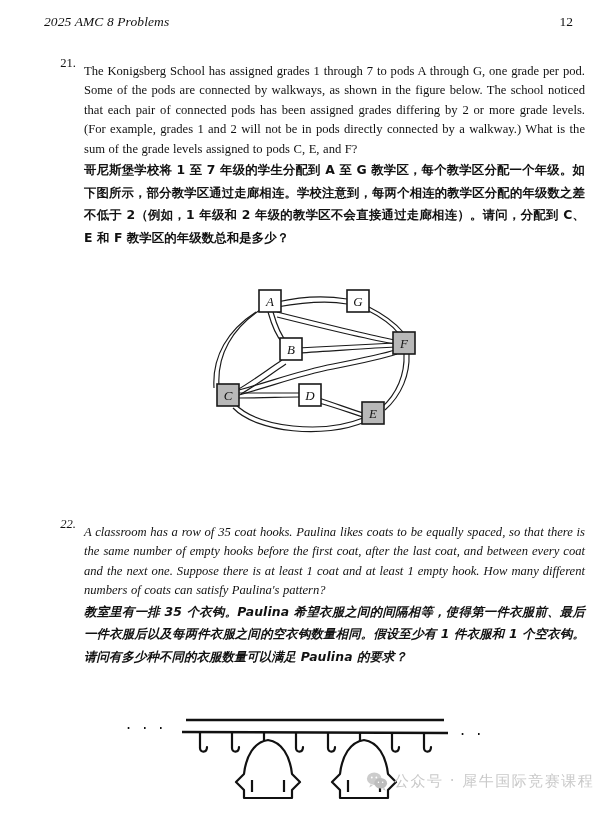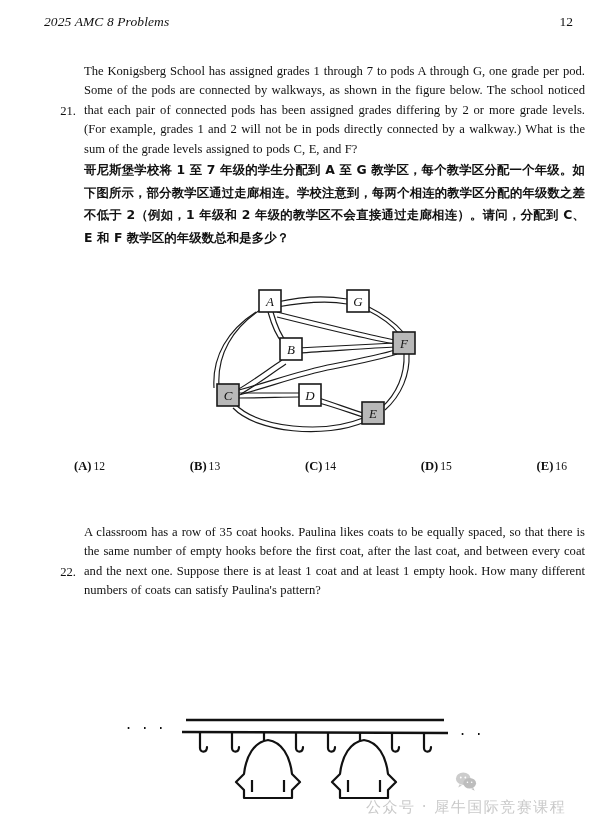--- a/index.html
+++ b/index.html
@@ -41,35 +41,34 @@
     font-size: 13.5px;
   }
 
   
   .problem {
     position: absolute;
     left: 48px;
     right: 30px;
   }
   .prob21 { top: 54px; }
-  .prob22 { top: 515px; }
+  .prob22 { top: 515px; font-style: italic; }
 
   .prob-row {
     display: flex;
     align-items: flex-start;
   }
   .prob-num {
     width: 28px;
     flex: 0 0 28px;
     text-align: right;
     font-size: 12.6px;
     line-height: 19.4px;
     padding-right: 8px;
     box-sizing: content-box;
-    margin-top: 48px;
   }
   .prob-body {
     flex: 1 1 auto;
   }
   .en {
     font-size: 12.6px;
     line-height: 19.4px;
     text-align: justify;
     text-align-last: left;
     word-spacing: .4px;
@@ -124,21 +123,20 @@
     top: 770px;
     left: 366px;
     display: flex;
     align-items: center;
     gap: 6px;
     color: #c9c9c9;
     font-family: "DejaVu Sans", sans-serif;
     font-size: 15px;
     letter-spacing: 1.5px;
     pointer-events: none;
-    flex-direction: column;
   }
   .wm-icon {
     width: 22px;
     height: 22px;
     flex: 0 0 22px;
   }
 </style>
 </head>
 <body>
 
@@ -233,43 +231,27 @@
         </g>
 
         <g>
           <rect x="179" y="120" width="22" height="22" fill="#b8b8b8" stroke="#1a1a1a" stroke-width="1.6"></rect>
           <text x="190" y="136" font-family="'Liberation Serif',serif" font-style="italic" font-size="13" text-anchor="middle" fill="#111">E</text>
         </g>
       </g>
     </svg>
   </div>
 
-  <div class="choices">
-    <span class="choice">
-      <b>(A)</b><span class="val">12</span>
-    </span>
-    <span class="choice">
-      <b>(B)</b><span class="val">13</span>
-    </span>
-    <span class="choice">
-      <b>(C)</b><span class="val">14</span>
-    </span>
-    <span class="choice">
-      <b>(D)</b><span class="val">15</span>
-    </span>
-    <span class="choice">
-      <b>(E)</b><span class="val">16</span>
-    </span>
-  </div>
 
   <div class="problem prob22">
     <div class="prob-row">
       <div class="prob-num">22.</div>
       <div class="prob-body">
         <div class="en">A classroom has a row of 35 coat hooks. Paulina likes coats to be equally spaced, so that there is the same number of empty hooks before the first coat, after the last coat, and between every coat and the next one. Suppose there is at least 1 coat and at least 1 empty hook. How many different numbers of coats can satisfy Paulina's pattern?</div>
+        <div class="zh">教室里有一排 35 个衣钩。Paulina 希望衣服之间的间隔相等，使得第一件衣服前、最后一件衣服后以及每两件衣服之间的空衣钩数量相同。假设至少有 1 件衣服和 1 个空衣钩。请问有多少种不同的衣服数量可以满足 Paulina 的要求？</div>
       </div>
     </div>
   </div>
 
   <div class="fig-hooks">
     <svg width="372" height="116" viewBox="0 0 372 116">
 
       <text x="4" y="34" font-family="'DejaVu Sans',sans-serif" font-size="16" fill="#111" letter-spacing="3">· · ·</text>
       <text x="338" y="40" font-family="'DejaVu Sans',sans-serif" font-size="16" fill="#111" letter-spacing="3">· · ·</text>
 

